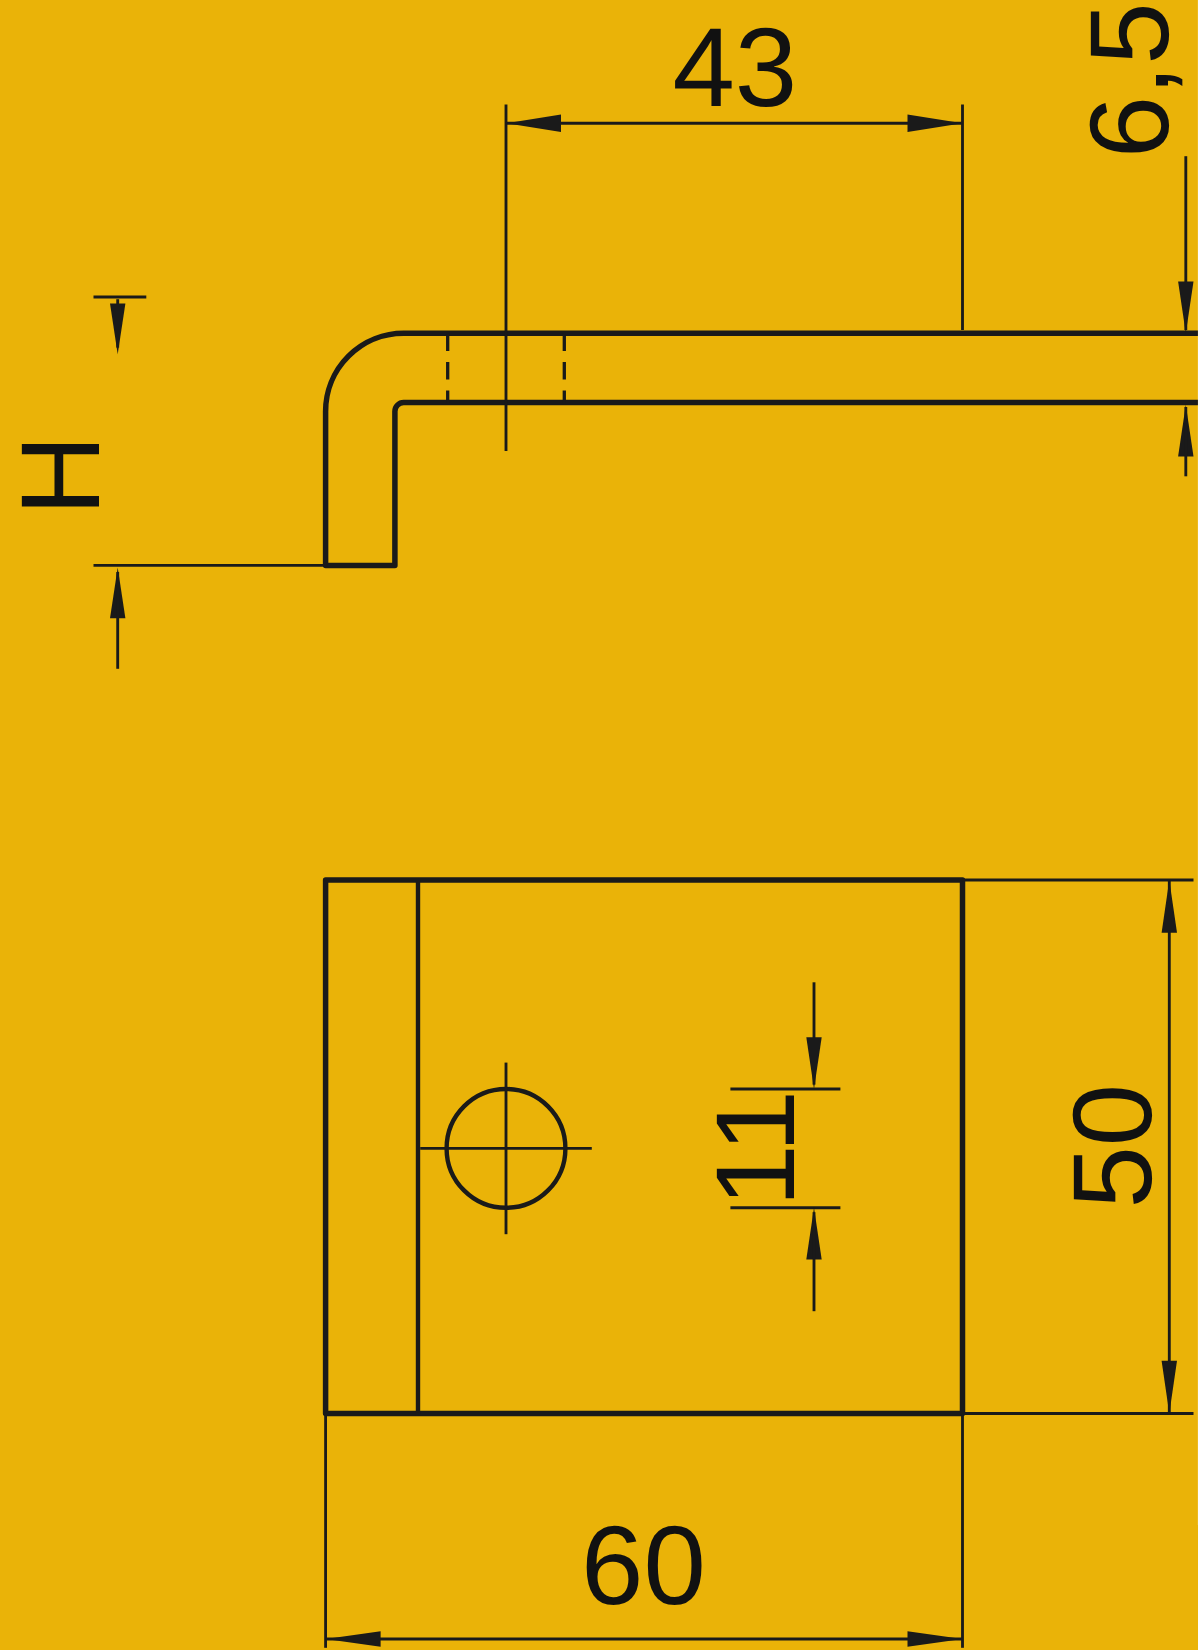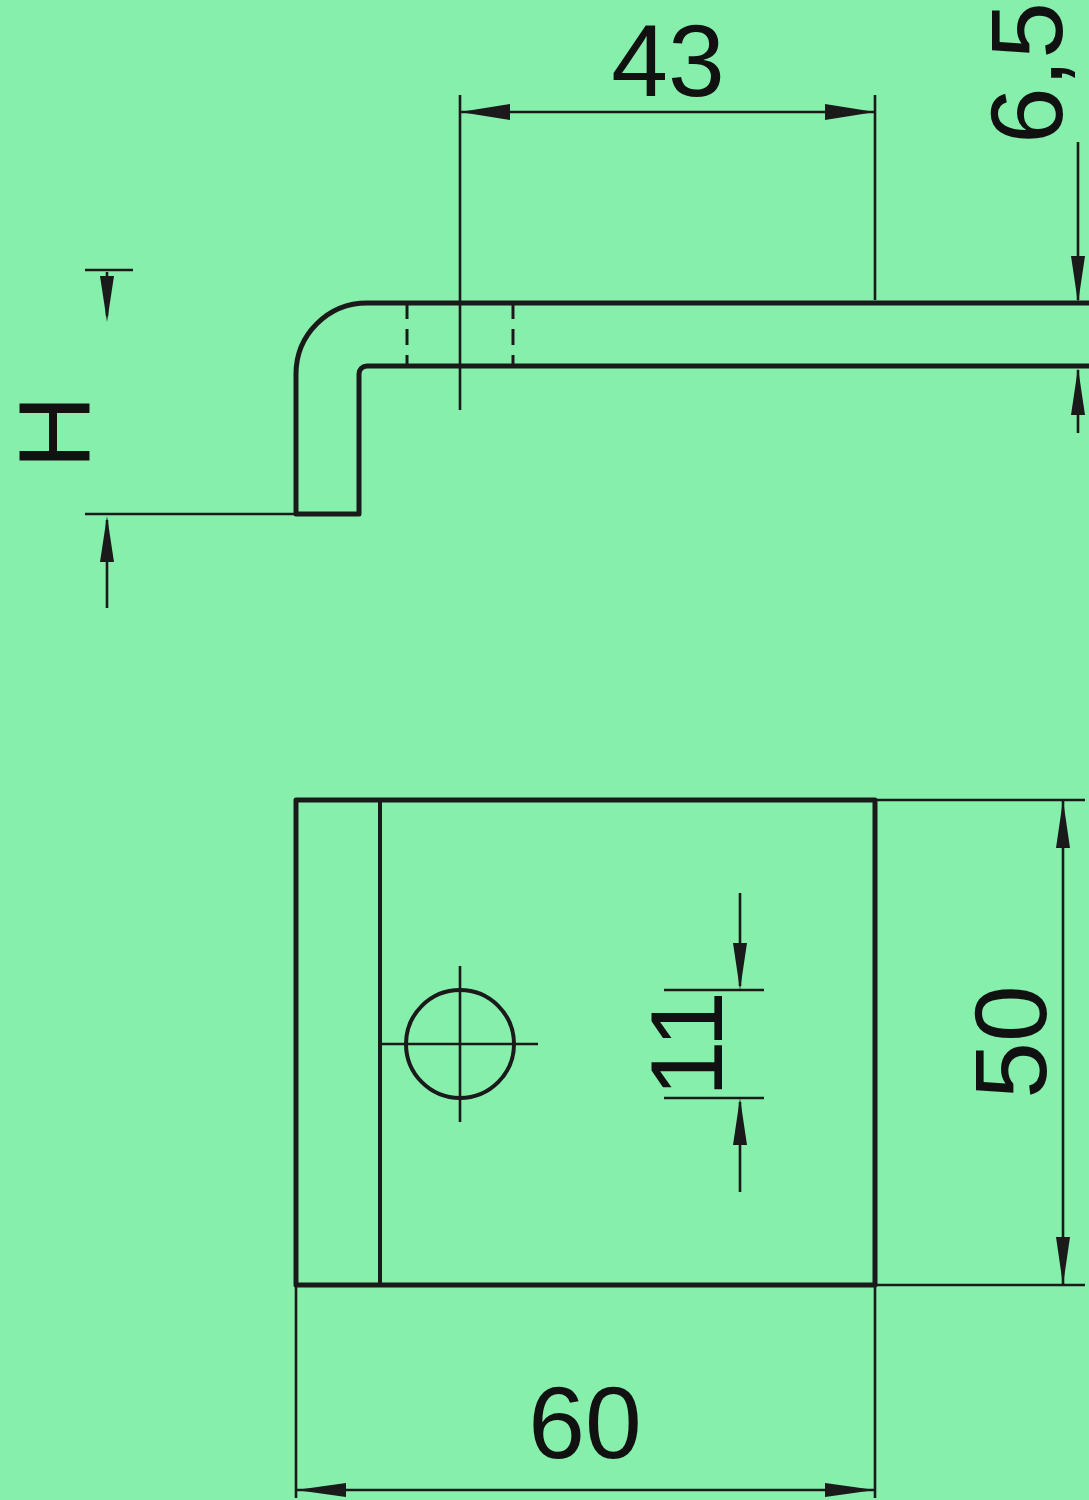--- a/index.html
+++ b/index.html
@@ -4,21 +4,21 @@
 <style>
   html, body {
     margin: 0;
     padding: 0;
     background: #ffffff;
   }
   .stage {
     position: relative;
     width: 1089px;
     height: 1500px;
-    background: #86efac;
+    background: #eab308;
     overflow: hidden;
     text-decoration: underline;
   }
   svg { display: block; }
   .outline {
     fill: none;
     stroke: #1a1a1a;
     stroke-width: 5;
     stroke-linejoin: round;
   }

